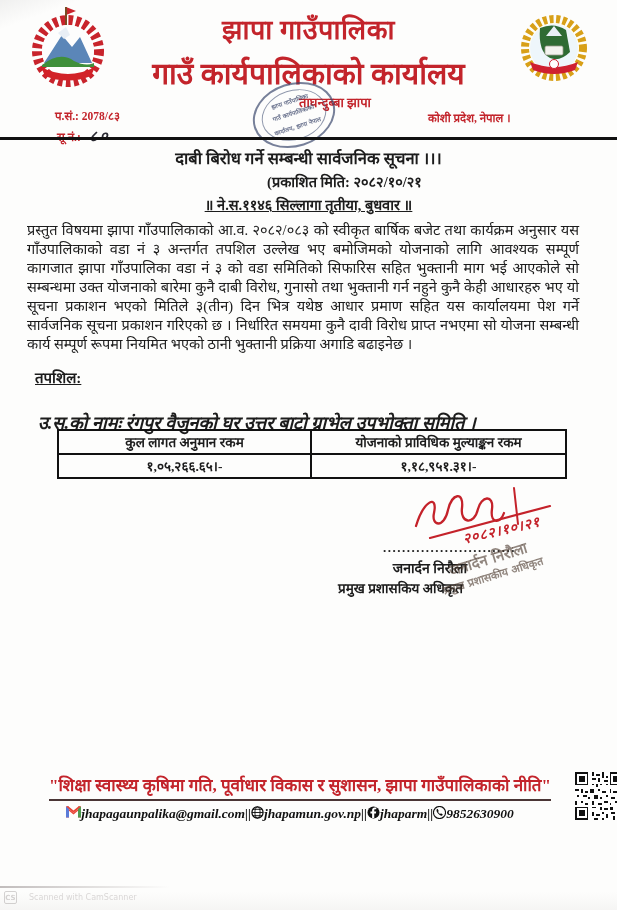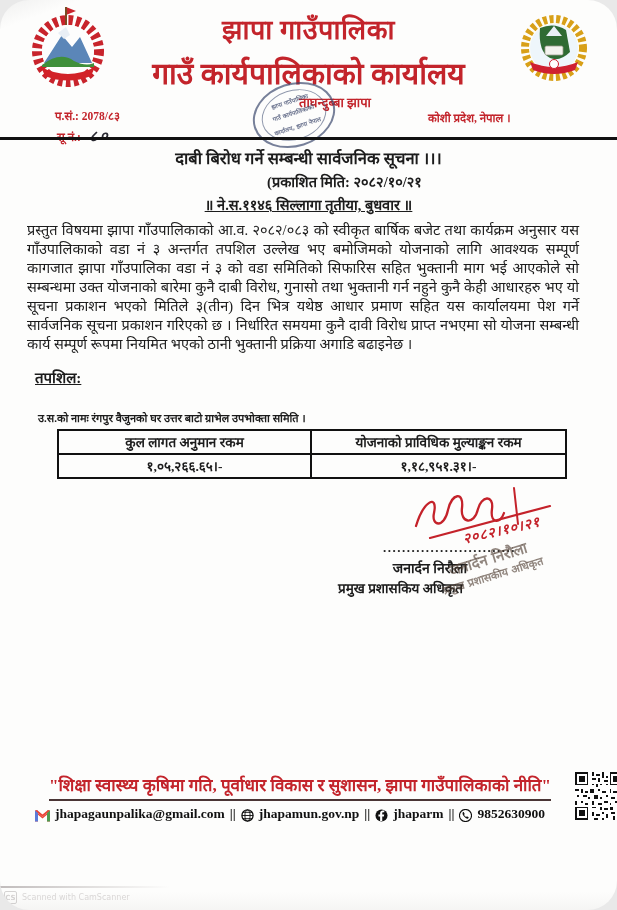--- a/index.html
+++ b/index.html
@@ -5,21 +5,20 @@
   * { margin:0; padding:0; box-sizing:border-box; }
   html,body { width:617px; height:910px; }
   body { font-family:"Liberation Serif","DejaVu Serif",serif; background:#e9e9e9; }
   .page {
     position:relative; width:617px; height:910px; overflow:hidden;
     background:
       linear-gradient(160deg, rgba(200,200,200,.25) 0, rgba(255,255,255,0) 28px),
       linear-gradient(0deg, rgba(210,208,208,.18) 0, rgba(255,255,255,0) 18px),
       #fdfdfc;
     color:#1c1c1c;
-    border-radius:29px;
   }
   .red { color:#c3242b; }
   
   .org-line1 { position:absolute; top:10px; left:0; width:100%; text-align:center;
     font-size:27px; font-weight:bold; color:#c3242b; letter-spacing:.5px; }
   .org-line2 { position:absolute; top:52px; left:0; width:100%; text-align:center;
     font-size:30px; font-weight:bold; color:#c3242b; }
   .logo { position:absolute; }
   .logo-left { left:20px; top:5px; }
   .logo-right { left:510px; top:8px; }
@@ -44,21 +43,21 @@
     font-size:16.5px; font-weight:bold; }
   .h2 { position:absolute; top:171px; left:0; width:100%; text-align:center;
     font-size:14.5px; font-weight:bold;margin-left:36px; }
   .h3 { position:absolute; top:194px; left:0; width:100%; text-align:center;
     font-size:14.5px; font-weight:bold;text-decoration:underline; }
   .h3 span { text-decoration:underline; }
   .body-par { position:absolute; top:221px; left:27px; width:552px; font-size:14.5px;
     line-height:19px; text-align:justify; font-weight:500; }
   .tapasil { position:absolute; top:367px; left:35px; font-size:15px; font-weight:bold; text-decoration:underline; }
   .plan-line { position:absolute; top:389px; left:38px; font-size:14px; font-weight:600; }
-  .uc-line { position:absolute; top:410px; left:38px; font-size:11px; font-weight:600; }
+  .uc-line { position:absolute; top:410px; left:38px; font-size:18px; font-weight:600;font-style:italic; }
   
   .cost-table { position:absolute; top:429px; left:57px; width:510px; border-collapse:collapse; }
   .cost-table th, .cost-table td { border:2px solid #111; text-align:center;
     font-size:13.5px; font-weight:bold; padding:2px 20px; height:22px; }
   .cost-table th:first-child, .cost-table td:first-child { width:253px; }
   
   .sig-scribble { position:absolute; left:402px; top:480px; }
   .sig-date { position:absolute; left:462px; top:520px; transform:rotate(-13deg);
     font-size:14px; font-weight:bold; font-style:italic; color:#c4222a; letter-spacing:1px; }
   .sig-dots { position:absolute; left:383px; top:540px; font-size:13px; font-weight:bold;
@@ -69,26 +68,26 @@
     font-size:13.5px; font-weight:600; }
   .sig-stamp { position:absolute; left:438px; top:548px; transform:rotate(-17deg);
     color:rgba(77,60,48,.62); text-align:center; font-family:"DejaVu Sans",sans-serif; }
   .sig-stamp .ss1 { font-size:15px; font-weight:bold; }
   .sig-stamp .ss2 { font-size:11px; font-weight:bold; }
   
   .slogan { position:absolute; top:773px; left:0; width:600px; text-align:center; }
   .slogan span { display:inline-block; font-size:17px; font-weight:bold; color:#c3242b;
     border-bottom:2px solid #4a3535; padding-bottom:3px; }
   .contact { position:absolute; top:806px; left:0; width:580px; display:flex;
-    justify-content:center; align-items:flex-end; gap:5px;
-    font-family:"Liberation Serif","DejaVu Serif",serif; font-size:13.5px; font-weight:bold; color:#111; }
+    justify-content:center; align-items:flex-start; 
+    font-family:"Liberation Serif","DejaVu Serif",serif; font-size:13.5px; font-weight:bold; color:#111;font-style:italic; }
   .contact .ic { display:inline-flex; align-items:center; }
   .qr { position:absolute; top:772px; right:-6px; width:48px; height:48px; background:#fff; }
   
-  .cam { position:absolute; left:4px; bottom:6px; display:flex; align-items:center; gap:5px; opacity:.35; }
+  .cam { position:absolute; left:4px; bottom:6px; display:flex; align-items:center; gap:12px; opacity:.35; }
   .cam-badge { width:13px; height:13px; border:1px solid #8a8484; border-radius:2px;
     font-size:7px; color:#8a8484; display:flex; align-items:center; justify-content:center;
     font-family:"DejaVu Sans",sans-serif; font-weight:bold; }
   .cam-text { font-size:8px; color:#9a9393; font-family:"DejaVu Sans",sans-serif; }
   .cam-rule { position:absolute; left:0; bottom:22px; width:170px; height:2px;
     background:linear-gradient(90deg, rgba(120,110,110,.45), rgba(120,110,110,0)); }
 </style>
 </head>
 <body>
 

